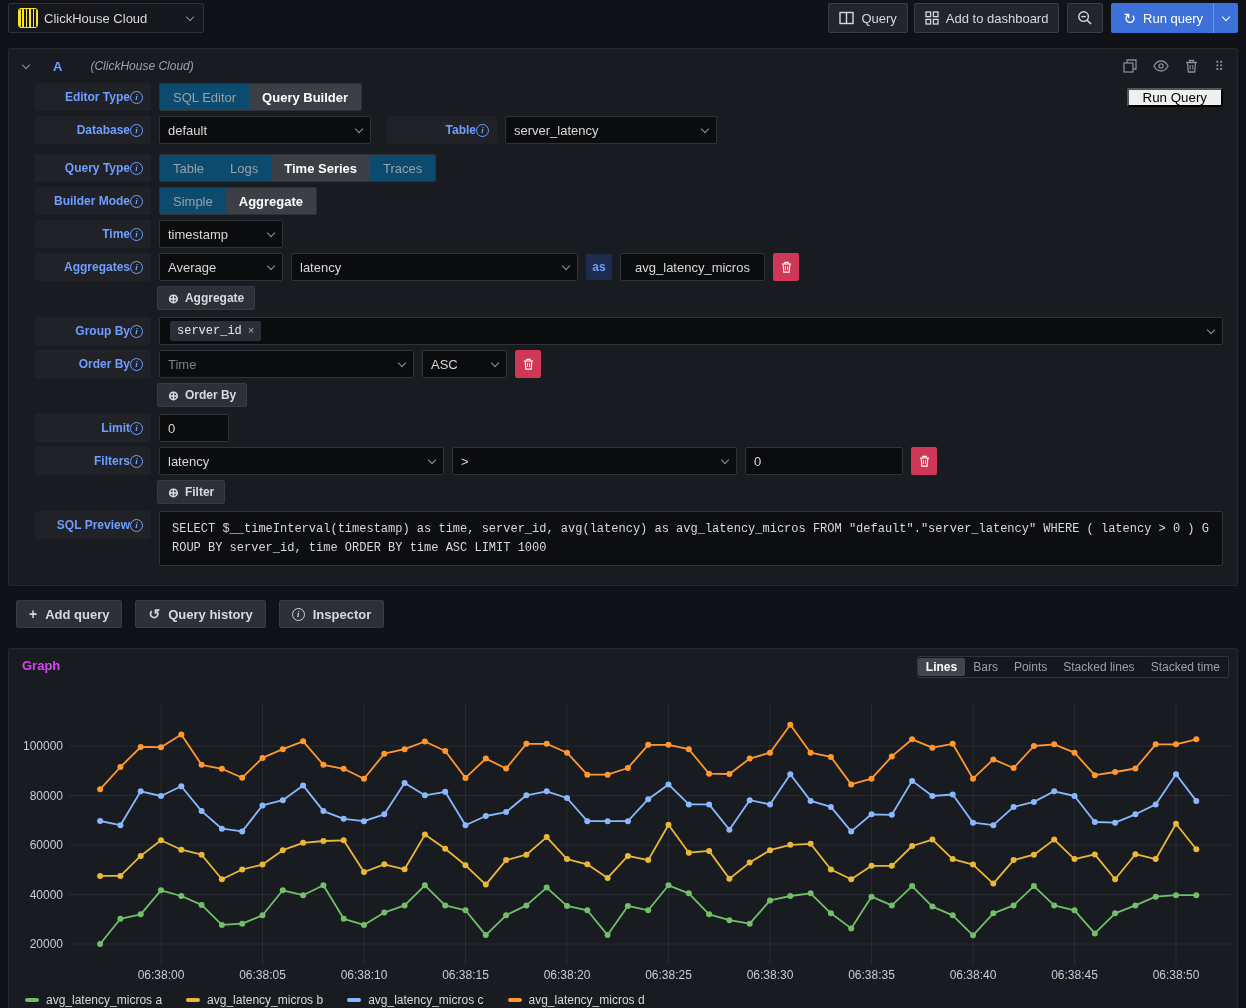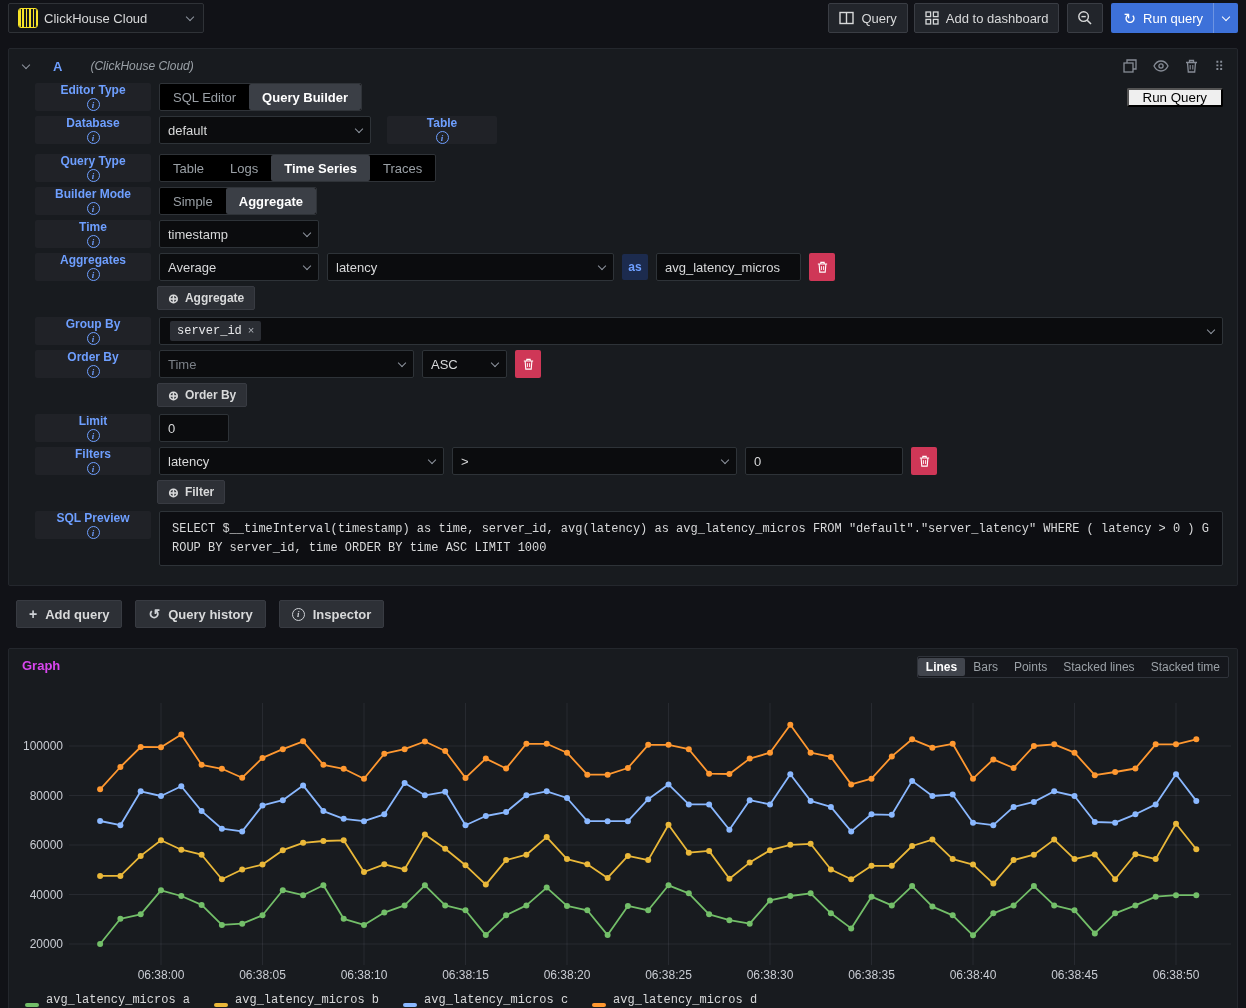--- a/index.html
+++ b/index.html
@@ -33,35 +33,35 @@
   .query-panel { margin-top:12px; padding-bottom:14px; }
 
   .qheader { height:34px; display:flex; align-items:center; gap:10px; padding:0 12px 0 14px; }
   .qheader .refid { color:#6e9fff; font-weight:700; font-size:13px; margin-left:14px; }
   .qheader .note { color:#9aa0a6; font-style:italic; font-size:12px; margin-left:18px; }
   .hicons { margin-left:auto; display:flex; align-items:center; gap:16px; color:#868c96; }
   .hicons .hic { cursor:pointer; display:flex; }
   .grip { font-size:13px; letter-spacing:1px; cursor:grab; }
 
   .qrow { display:flex; align-items:center; gap:8px; margin:0 14px 5px 26px; }
-  .row-label { width:116px; min-width:116px; height:28px; background:#202227; border-radius:2px; display:flex; align-items:center; justify-content:space-between; padding:0 8px; color:#6e9fff; font-size:12px; font-weight:600;flex-direction:column; }
+  .row-label { width:116px; min-width:116px; height:28px; background:#202227; border-radius:2px; display:flex; align-items:center; justify-content:flex-end; padding:0 8px; color:#6e9fff; font-size:12px; font-weight:600; }
   .info { width:13px; height:13px; border:1px solid #6e9fff; border-radius:50%; font-size:9px; font-style:italic; font-family:"Liberation Serif",serif; display:flex; align-items:center; justify-content:center; color:#6e9fff; cursor:pointer; }
 
-  .radio-group { display:inline-flex; background:#000000; border:1px solid #2f3338; border-radius:2px; padding:0; height:28px; }
+  .radio-group { display:inline-flex; background:#0c4a6e; border:1px solid #2f3338; border-radius:2px; padding:0; height:28px; }
   .radio-group .opt { display:flex; align-items:center; padding:0 13px; font-size:13px; color:#9aa0a6; cursor:pointer; border-radius:2px; }
   .radio-group .opt.active { background:#3b3f46; color:#fff; font-weight:600; }
 
   .select { height:28px; background:#0b0c0e; border:1px solid #2e3338; border-radius:2px; display:flex; align-items:center; padding:0 8px; font-size:13px; color:#d8d9da; cursor:pointer; }
   .select .chev { margin-left:auto; color:#8e949e; }
   .select.placeholder { color:#7b8087; }
-  .w140{width:160px;} .w212{width:212px;} .w287{width:287px;} .w255{width:255px;} .w85{width:85px;} .w285{width:285px;} .w158{width:158px;}
+  .w140{width:124px;} .w212{width:212px;} .w287{width:287px;} .w255{width:255px;} .w85{width:85px;} .w285{width:285px;} .w158{width:158px;}
   .grow { flex:1 1 auto;font-family:Liberation Mono, monospace; }
 
   input.tin { height:28px; background:#0b0c0e; border:1px solid #2e3338; border-radius:2px; color:#d8d9da; font-size:13px; padding:0 8px; font-family:"Liberation Sans",sans-serif; }
-  .w70{width:70px;} .w145{width:145px;}
+  .w70{width:70px;} .w145{width:145px;text-align:center;}
 
   .as-badge { width:26px; height:26px; background:#1c2b4e; border-radius:2px; color:#6e9fff; font-size:12px; font-weight:700; display:flex; align-items:center; justify-content:center; }
 
   .trash-btn { width:26px; height:28px; background:#cf3757; border:none; border-radius:2px; color:#fff; display:flex; align-items:center; justify-content:center; cursor:pointer; }
 
   .add-btn { display:inline-flex; align-items:center; gap:6px; height:24px; padding:0 10px; background:#2d3036; border:1px solid #383b42; border-radius:2px; color:#d8d9da; font-size:12px; font-weight:600; cursor:pointer; }
   .add-btn .plus-circ { font-size:13px; line-height:1; }
   .sub { margin:2px 14px 7px 148px; }
 
   .tag { display:inline-flex; align-items:center; gap:6px; height:20px; margin-left:2px; padding:0 7px; background:#2b2e34; border-radius:2px; font-size:12px; color:#e6e7e9; }
@@ -78,21 +78,21 @@
 
   
   .graph-panel { margin-top:20px; height:368px; position:relative; }
   .gp-title { position:absolute; top:9px; left:13px; font-size:13px; font-weight:600; color:#d946ef; }
   .mode-tabs { position:absolute; top:7px; right:8px; display:flex; align-items:center; height:22px; background:#15171c; border:1px solid #2f333a; border-radius:2px; }
   .mode-tabs .mt { padding:2px 8px; font-size:12px; color:#9aa0a6; cursor:pointer; border-radius:2px; }
   .mode-tabs .mt.active { background:#41454d; color:#fff; font-weight:600; }
   .chart-svg { position:absolute; top:0; left:0; }
   .chart-svg text { font-family:"Liberation Sans",sans-serif; font-size:12px; fill:#c9ccd3; }
   .legend { position:absolute; top:344px; left:16px; display:flex; gap:24px; align-items:center; font-size:12px; color:#d8d9da; }
-  .legend .li { display:flex; align-items:flex-end; gap:7px; cursor:pointer;font-family:Liberation Mono, monospace; }
+  .legend .li { display:flex; align-items:center; gap:7px; cursor:pointer; }
   .legend .sw { width:14px; height:4px; border-radius:2px; }
 </style>
 </head>
 <body>
 
 <div class="topbar">
   <button class="tb-btn ds-picker">
     <span class="ch-logo"></span>
     <span>ClickHouse Cloud</span>
     <span class="chev dim"></span>
@@ -186,20 +186,24 @@
       <span>Database</span>
       <span class="info">i</span>
     </div>
     <div class="select w212">
       <span>default</span>
         <span class="chev"></span>
     </div>
     <div class="row-label" style="width:110px;min-width:110px;margin-left:8px;">
       <span>Table</span>
       <span class="info">i</span>
+    </div>
+    <div class="select w212">
+      <span>server_latency</span>
+        <span class="chev"></span>
     </div>
   </div>
 
   <div class="qrow" style="margin-top:10px;">
     <div class="row-label">
       <span>Query Type</span>
       <span class="info">i</span>
     </div>
     <div class="radio-group">
       <span class="opt">Table</span>

